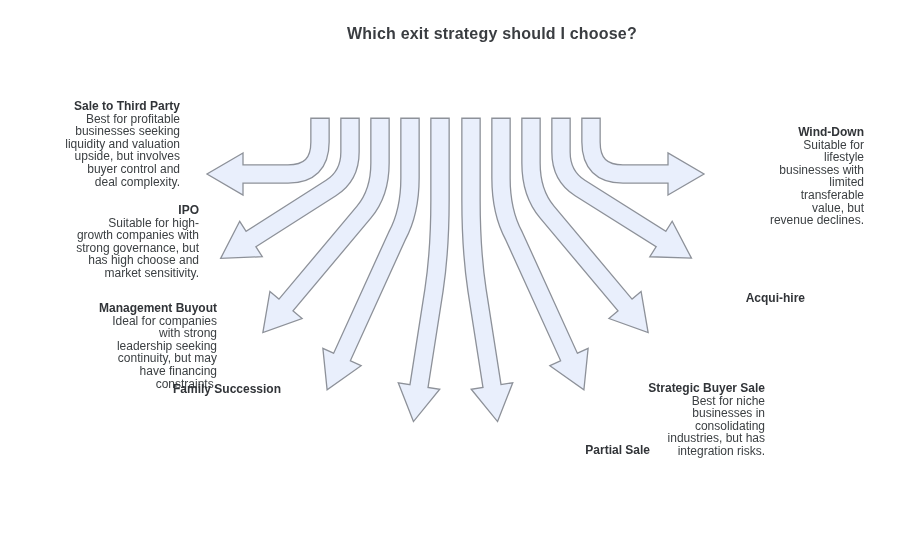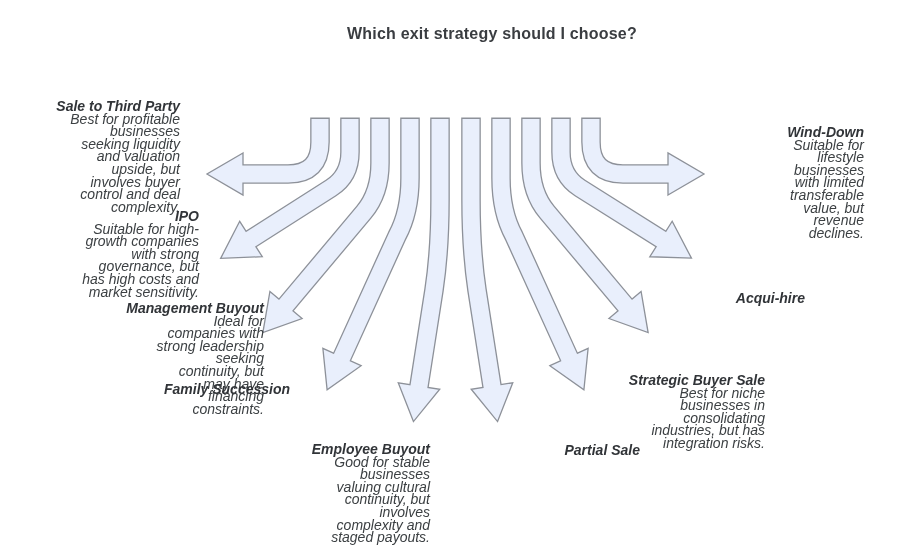--- a/index.html
+++ b/index.html
@@ -5,32 +5,32 @@
   html, body { margin: 0; padding: 0; background: #ffffff; }
   .canvas {
     position: relative; width: 912px; height: 554px; background: #ffffff;
     overflow: hidden; font-family: "Liberation Sans", sans-serif; color: #3c4043;
   }
   .page-title {
     position: absolute; top: 25px; left: 0; width: 100%; text-align: center;
     font-size: 16px; font-weight: 700; color: #3a3d41; letter-spacing: .2px; margin-left: 36px;
   }
   svg.arrows { position: absolute; left: 0; top: 0; }
-  .label { position: absolute; font-size: 14px; line-height: 12.6px; font-style: italic; }
+  .label { position: absolute; font-size: 12px; line-height: 12.6px; }
   .label-title { font-weight: 700; color: #313438; }
   .label-desc { color: #3c4043; margin-left: 32px; }
   .left  { text-align: right; }
   .right { text-align: right; }
   .pos-0 { top: 100px; right: 732px; width: 150px; }
-  .pos-1 { top: 210px; right: 713px; width: 157px; }
-  .pos-2 { top: 302px; right: 648px; width: 142px; }
+  .pos-1 { top: 204px; right: 713px; width: 157px; }
+  .pos-2 { top: 302px; right: 695px; width: 142px; }
   .pos-3 { top: 383px; right: 606px; width: 158px; text-align: center; }
   .pos-4 { top: 443px; right: 482px; width: 147px; }
-  .pos-5 { top: 444px; left: 485px; width: 155px; }
-  .pos-6 { top: 374px; left: 608px; width: 157px; }
+  .pos-5 { top: 444px; left: 495px; width: 155px; }
+  .pos-6 { top: 382px; left: 608px; width: 157px; }
   .pos-7 { top: 292px; left: 672px; width: 133px; }
   .pos-8 { top: 208px; left: 716px; width: 150px; }
   .pos-9 { top: 126px; left: 734px; width: 130px; }
 </style>
 </head>
 <body>
 
 <div class="canvas">
   <div class="page-title">Which exit strategy should I choose?</div>
 
@@ -86,32 +86,28 @@
         <path d="M 591 119 V 142 Q 591 174 623 174 L 672 174" fill="none" stroke="#e9effc" stroke-width="17"></path>
       </g>
     </svg>
 
   <div class="label left pos-0">
     <div class="label-title">Sale to Third Party</div>
     <div class="label-desc">Best for profitable businesses seeking liquidity and valuation upside, but involves buyer control and deal complexity.</div>
   </div>
   <div class="label left pos-1">
     <div class="label-title">IPO</div>
-    <div class="label-desc">Suitable for high-growth companies with strong governance, but has high costs and market sensitivity.</div>
+    <div class="label-desc">Suitable for high-growth companies with strong governance, but has high choose and market sensitivity.</div>
   </div>
   <div class="label left pos-2">
     <div class="label-title">Management Buyout</div>
     <div class="label-desc">Ideal for companies with strong leadership seeking continuity, but may have financing constraints.</div>
   </div>
   <div class="label left pos-3">
     <div class="label-title">Family Succession</div>
-  </div>
-  <div class="label left pos-4">
-    <div class="label-title">Employee Buyout</div>
-    <div class="label-desc">Good for stable businesses valuing cultural continuity, but involves complexity and staged payouts.</div>
   </div>
   <div class="label right pos-5">
     <div class="label-title">Partial Sale</div>
   </div>
   <div class="label right pos-6">
     <div class="label-title">Strategic Buyer Sale</div>
     <div class="label-desc">Best for niche businesses in consolidating industries, but has integration risks.</div>
   </div>
   <div class="label right pos-7">
     <div class="label-title">Acqui-hire</div>

